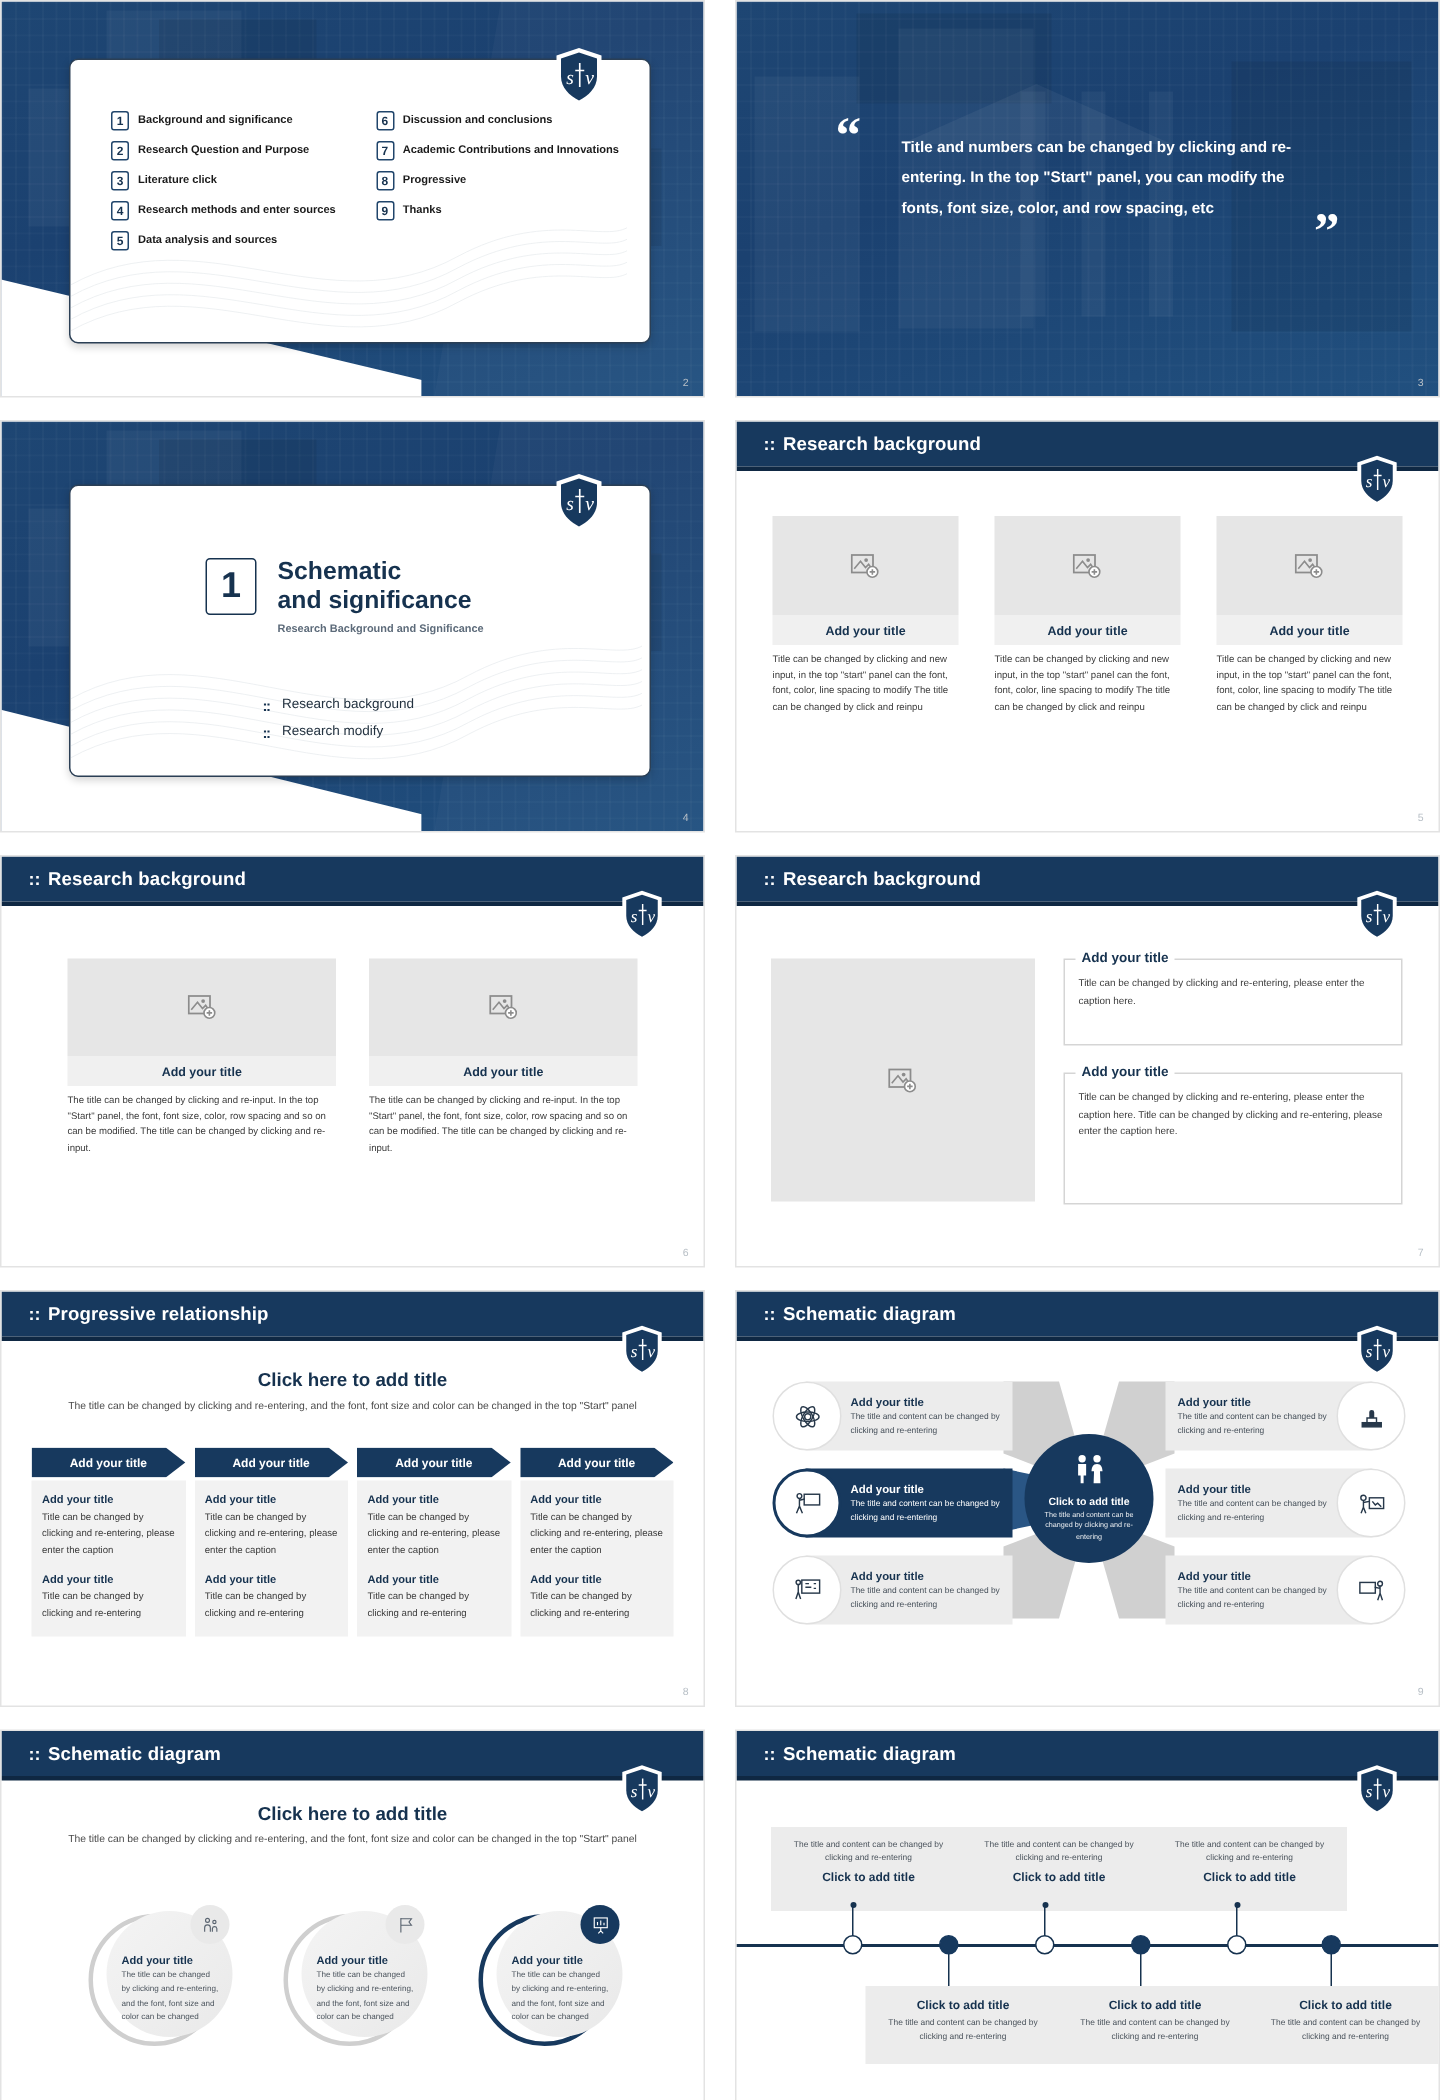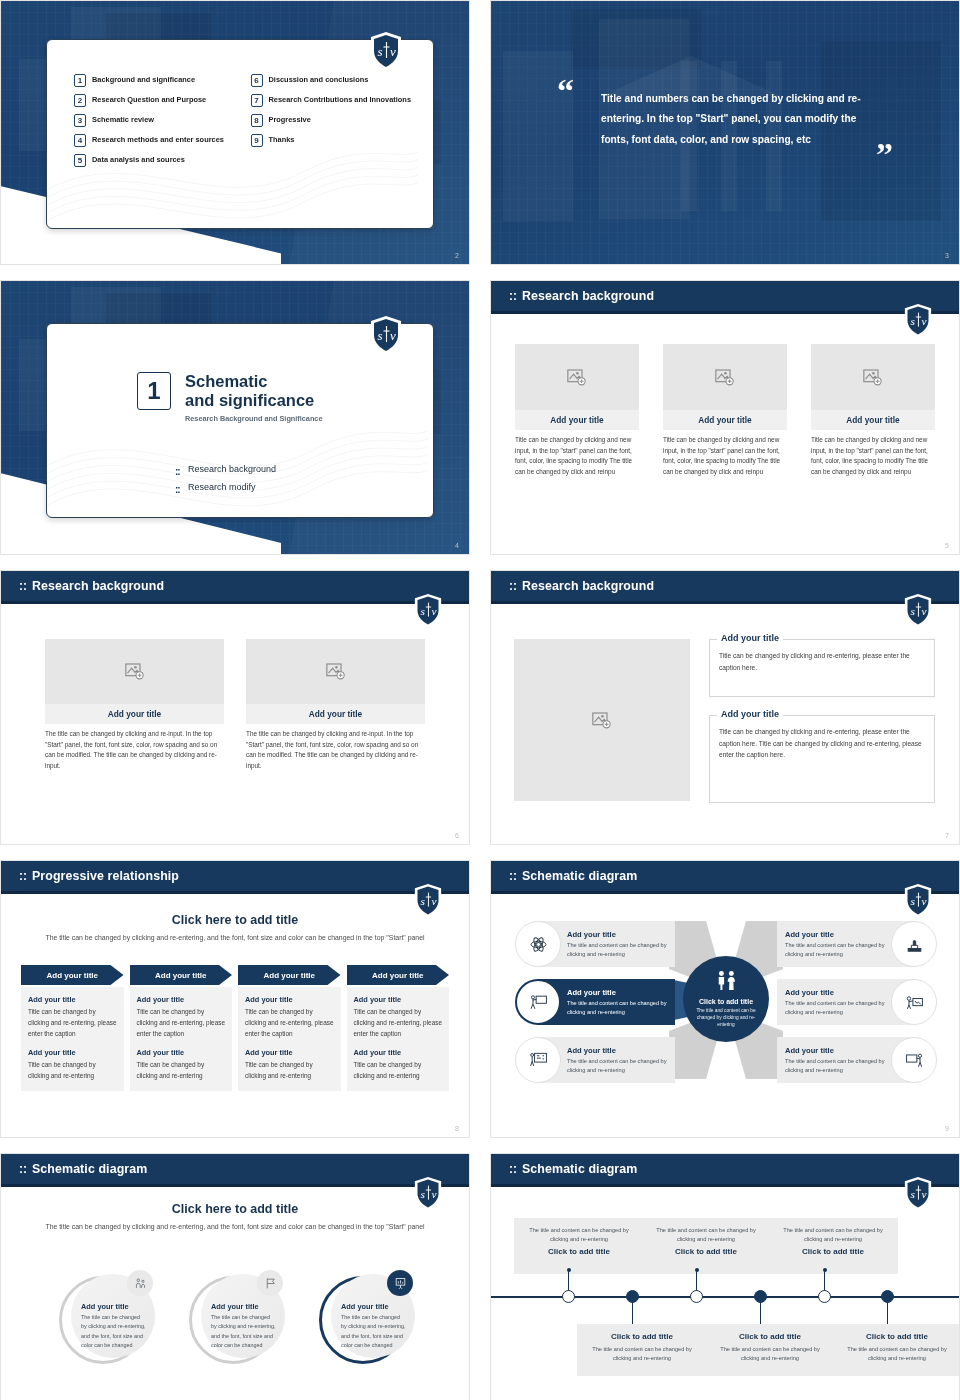--- a/index.html
+++ b/index.html
@@ -270,39 +270,39 @@
             <div class="toc-item">
                 <span class="toc-num">1</span>
                 <span class="toc-label">Background and significance</span>
               </div>
             <div class="toc-item">
                 <span class="toc-num">2</span>
                 <span class="toc-label">Research Question and Purpose</span>
               </div>
             <div class="toc-item">
                 <span class="toc-num">3</span>
-                <span class="toc-label">Schematic review</span>
+                <span class="toc-label">Literature click</span>
               </div>
             <div class="toc-item">
                 <span class="toc-num">4</span>
                 <span class="toc-label">Research methods and enter sources</span>
               </div>
             <div class="toc-item">
                 <span class="toc-num">5</span>
                 <span class="toc-label">Data analysis and sources</span>
               </div>
           </div>
           <div class="toc-col">
             <div class="toc-item">
                 <span class="toc-num">6</span>
                 <span class="toc-label">Discussion and conclusions</span>
               </div>
             <div class="toc-item">
                 <span class="toc-num">7</span>
-                <span class="toc-label">Research Contributions and Innovations</span>
+                <span class="toc-label">Academic Contributions and Innovations</span>
               </div>
             <div class="toc-item">
                 <span class="toc-num">8</span>
                 <span class="toc-label">Progressive</span>
               </div>
             <div class="toc-item">
                 <span class="toc-num">9</span>
                 <span class="toc-label">Thanks</span>
               </div>
           </div>
@@ -329,21 +329,21 @@
       <div class="bld d" style="left:80px;top:8px;width:130px;height:60px"></div>
       <div class="bld" style="left:108px;top:18px;width:90px;height:200px"></div>
       <div class="bld" style="left:12px;top:50px;width:70px;height:170px"></div>
       <div class="bld d" style="left:330px;top:40px;width:120px;height:180px"></div>
       <div class="bld" style="left:230px;top:60px;width:16px;height:150px"></div>
       <div class="bld" style="left:275px;top:60px;width:16px;height:150px"></div>
       <div class="bld" style="left:190px;top:60px;width:16px;height:150px"></div>
       <div style="position:absolute;left:110px;top:55px;width:180px;height:40px;background:rgba(255,255,255,.05);clip-path:polygon(50% 0,100% 100%,0 100%)"></div>
     </div>
     <div class="qmark" style="left:66px;top:76px;">“</div>
-    <div class="quote-text">Title and numbers can be changed by clicking and re-entering. In the top "Start" panel, you can modify the fonts, font data, color, and row spacing, etc</div>
+    <div class="quote-text">Title and numbers can be changed by clicking and re-entering. In the top "Start" panel, you can modify the fonts, font size, color, and row spacing, etc</div>
     <div class="qmark" style="left:385px;top:140px;">”</div>
     <div class="slide-num">3</div>
   </div>
 
   <div class="slide">
     <div class="campus-bg">
       <div class="bld" style="left:70px;top:6px;width:90px;height:70px"></div>
       <div class="bld d" style="left:105px;top:12px;width:105px;height:46px"></div>
       <div class="bld" style="left:18px;top:58px;width:40px;height:92px"></div>
       <div class="bld" style="left:300px;top:80px;width:70px;height:75px"></div>

